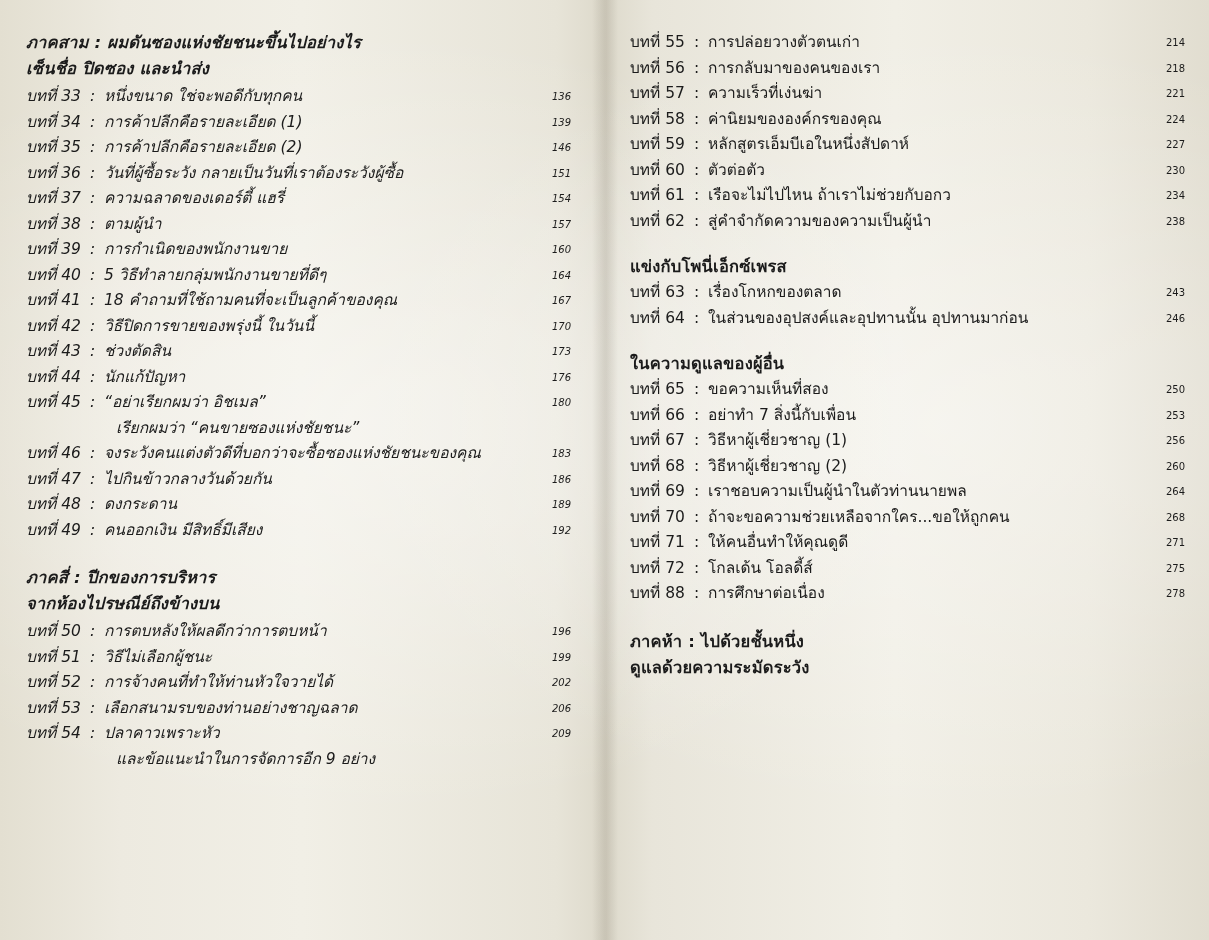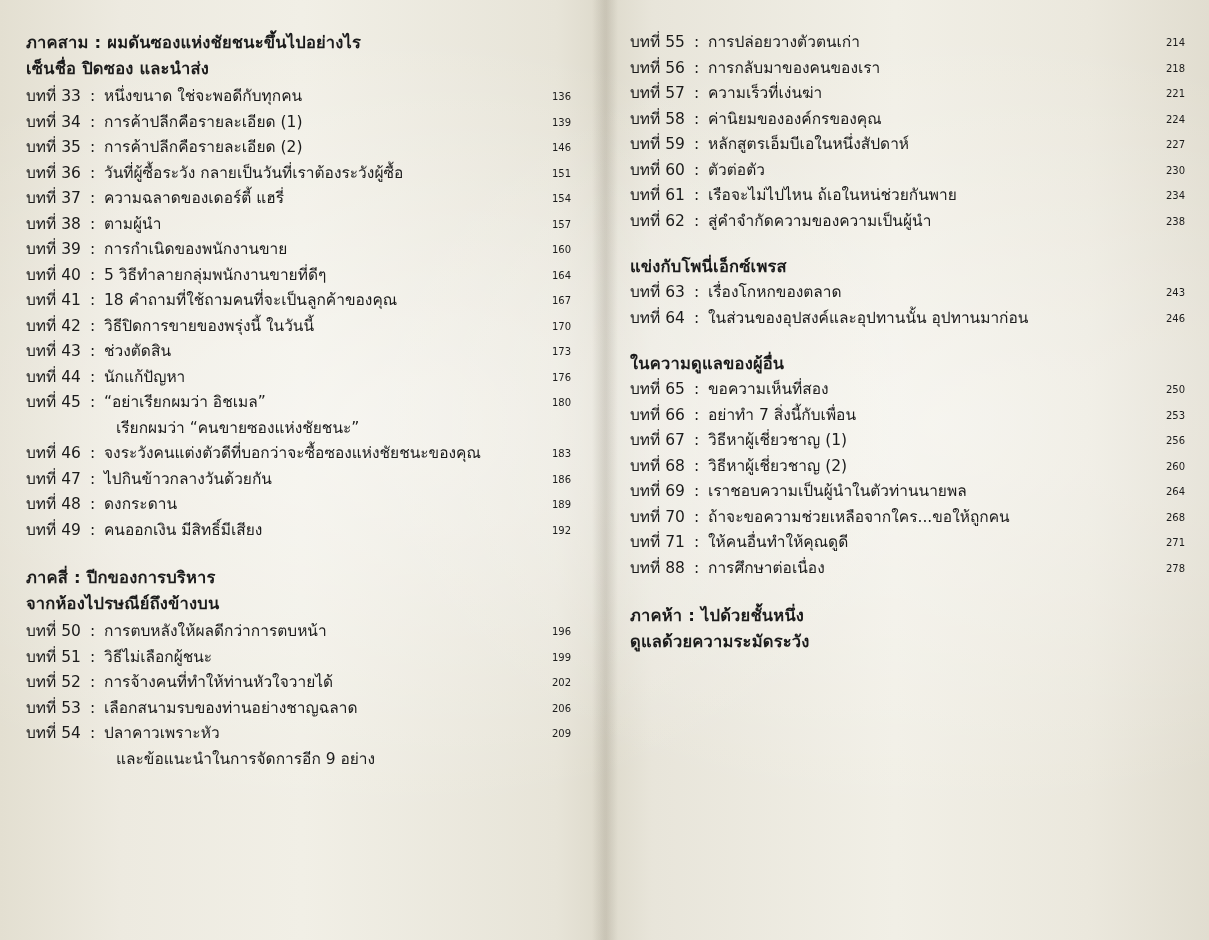--- a/index.html
+++ b/index.html
@@ -35,21 +35,21 @@
     pointer-events: none;
   }
   .content {
     position: absolute;
     inset: 0;
   }
   .col {
     position: absolute;
     top: 30px;
   }
-  .col-left { left: 26px; width: 545px; }
+  .col-left { left: 26px; width: 545px; font-style: italic; }
   .col-right { left: 630px; width: 555px; }
 
   .section-head {
     font-weight: bold;
     font-size: 16.5px;
     line-height: 26px;
     letter-spacing: 0.2px;
     white-space: nowrap;
   }
   .section-head.second { margin-bottom: 2px; }
@@ -229,21 +229,21 @@
       </div>
       <div class="entry">
         <span class="ch">บทที่ 59</span><span class="colon">:</span><span class="title">หลักสูตรเอ็มบีเอในหนึ่งสัปดาห์</span>
         <span class="pg pg-right-right">227</span>
       </div>
       <div class="entry">
         <span class="ch">บทที่ 60</span><span class="colon">:</span><span class="title">ตัวต่อตัว</span>
         <span class="pg pg-right-right">230</span>
       </div>
       <div class="entry">
-        <span class="ch">บทที่ 61</span><span class="colon">:</span><span class="title">เรือจะไม่ไปไหน  ถ้เอในหน่ช่วยกันพาย</span>
+        <span class="ch">บทที่ 61</span><span class="colon">:</span><span class="title">เรือจะไม่ไปไหน  ถ้าเราไม่ช่วยกับอกว</span>
         <span class="pg pg-right-right">234</span>
       </div>
       <div class="entry">
         <span class="ch">บทที่ 62</span><span class="colon">:</span><span class="title">สู่คำจำกัดความของความเป็นผู้นำ</span>
         <span class="pg pg-right-right">238</span>
       </div>
     </div>
 
     <div class="section-head gap-before-sm">แข่งกับโพนี่เอ็กซ์เพรส</div>
 
@@ -283,20 +283,24 @@
       </div>
       <div class="entry">
         <span class="ch">บทที่ 70</span><span class="colon">:</span><span class="title">ถ้าจะขอความช่วยเหลือจากใคร...ขอให้ถูกคน</span>
         <span class="pg pg-right-right">268</span>
       </div>
       <div class="entry">
         <span class="ch">บทที่ 71</span><span class="colon">:</span><span class="title">ให้คนอื่นทำให้คุณดูดี</span>
         <span class="pg pg-right-right">271</span>
       </div>
       <div class="entry">
+        <span class="ch">บทที่ 72</span><span class="colon">:</span><span class="title">โกลเด้น โอลดี้ส์</span>
+        <span class="pg pg-right-right">275</span>
+      </div>
+      <div class="entry">
         <span class="ch">บทที่ 88</span><span class="colon">:</span><span class="title">การศึกษาต่อเนื่อง</span>
         <span class="pg pg-right-right">278</span>
       </div>
     </div>
 
     <div class="section-head gap-before">ภาคห้า  :  ไปด้วยชั้นหนึ่ง</div>
     <div class="section-head second">ดูแลด้วยความระมัดระวัง</div>
 
 
   </div>

